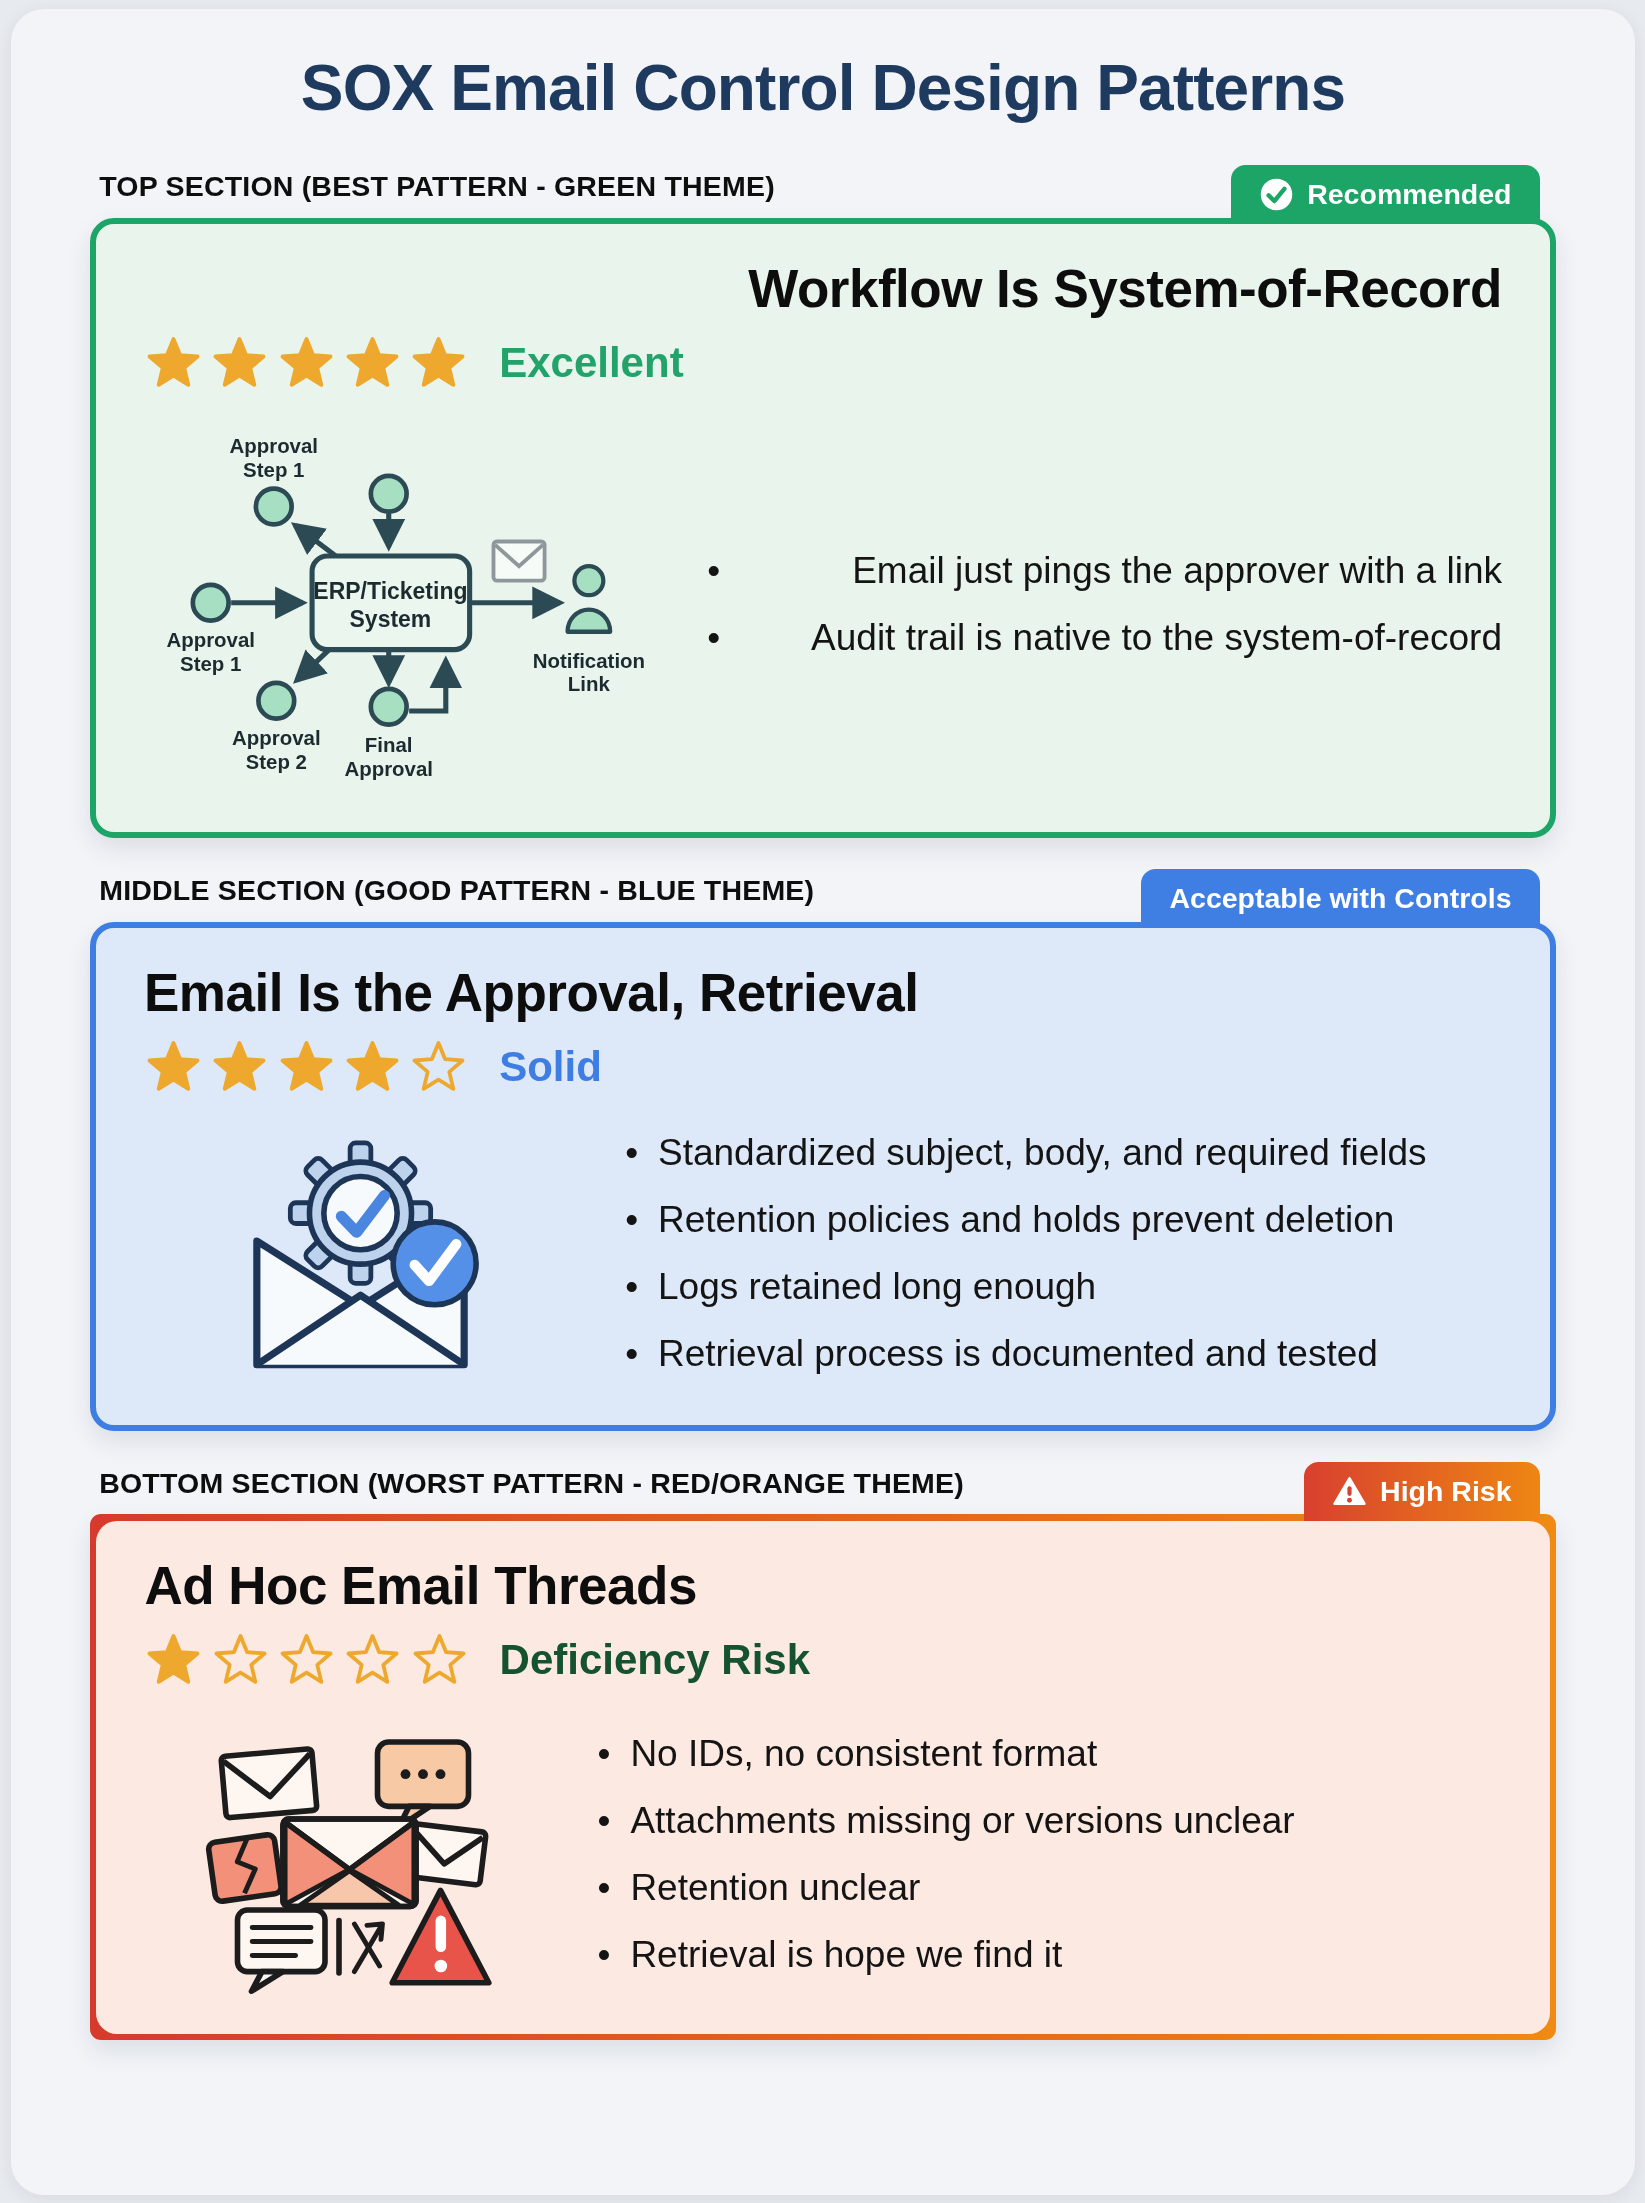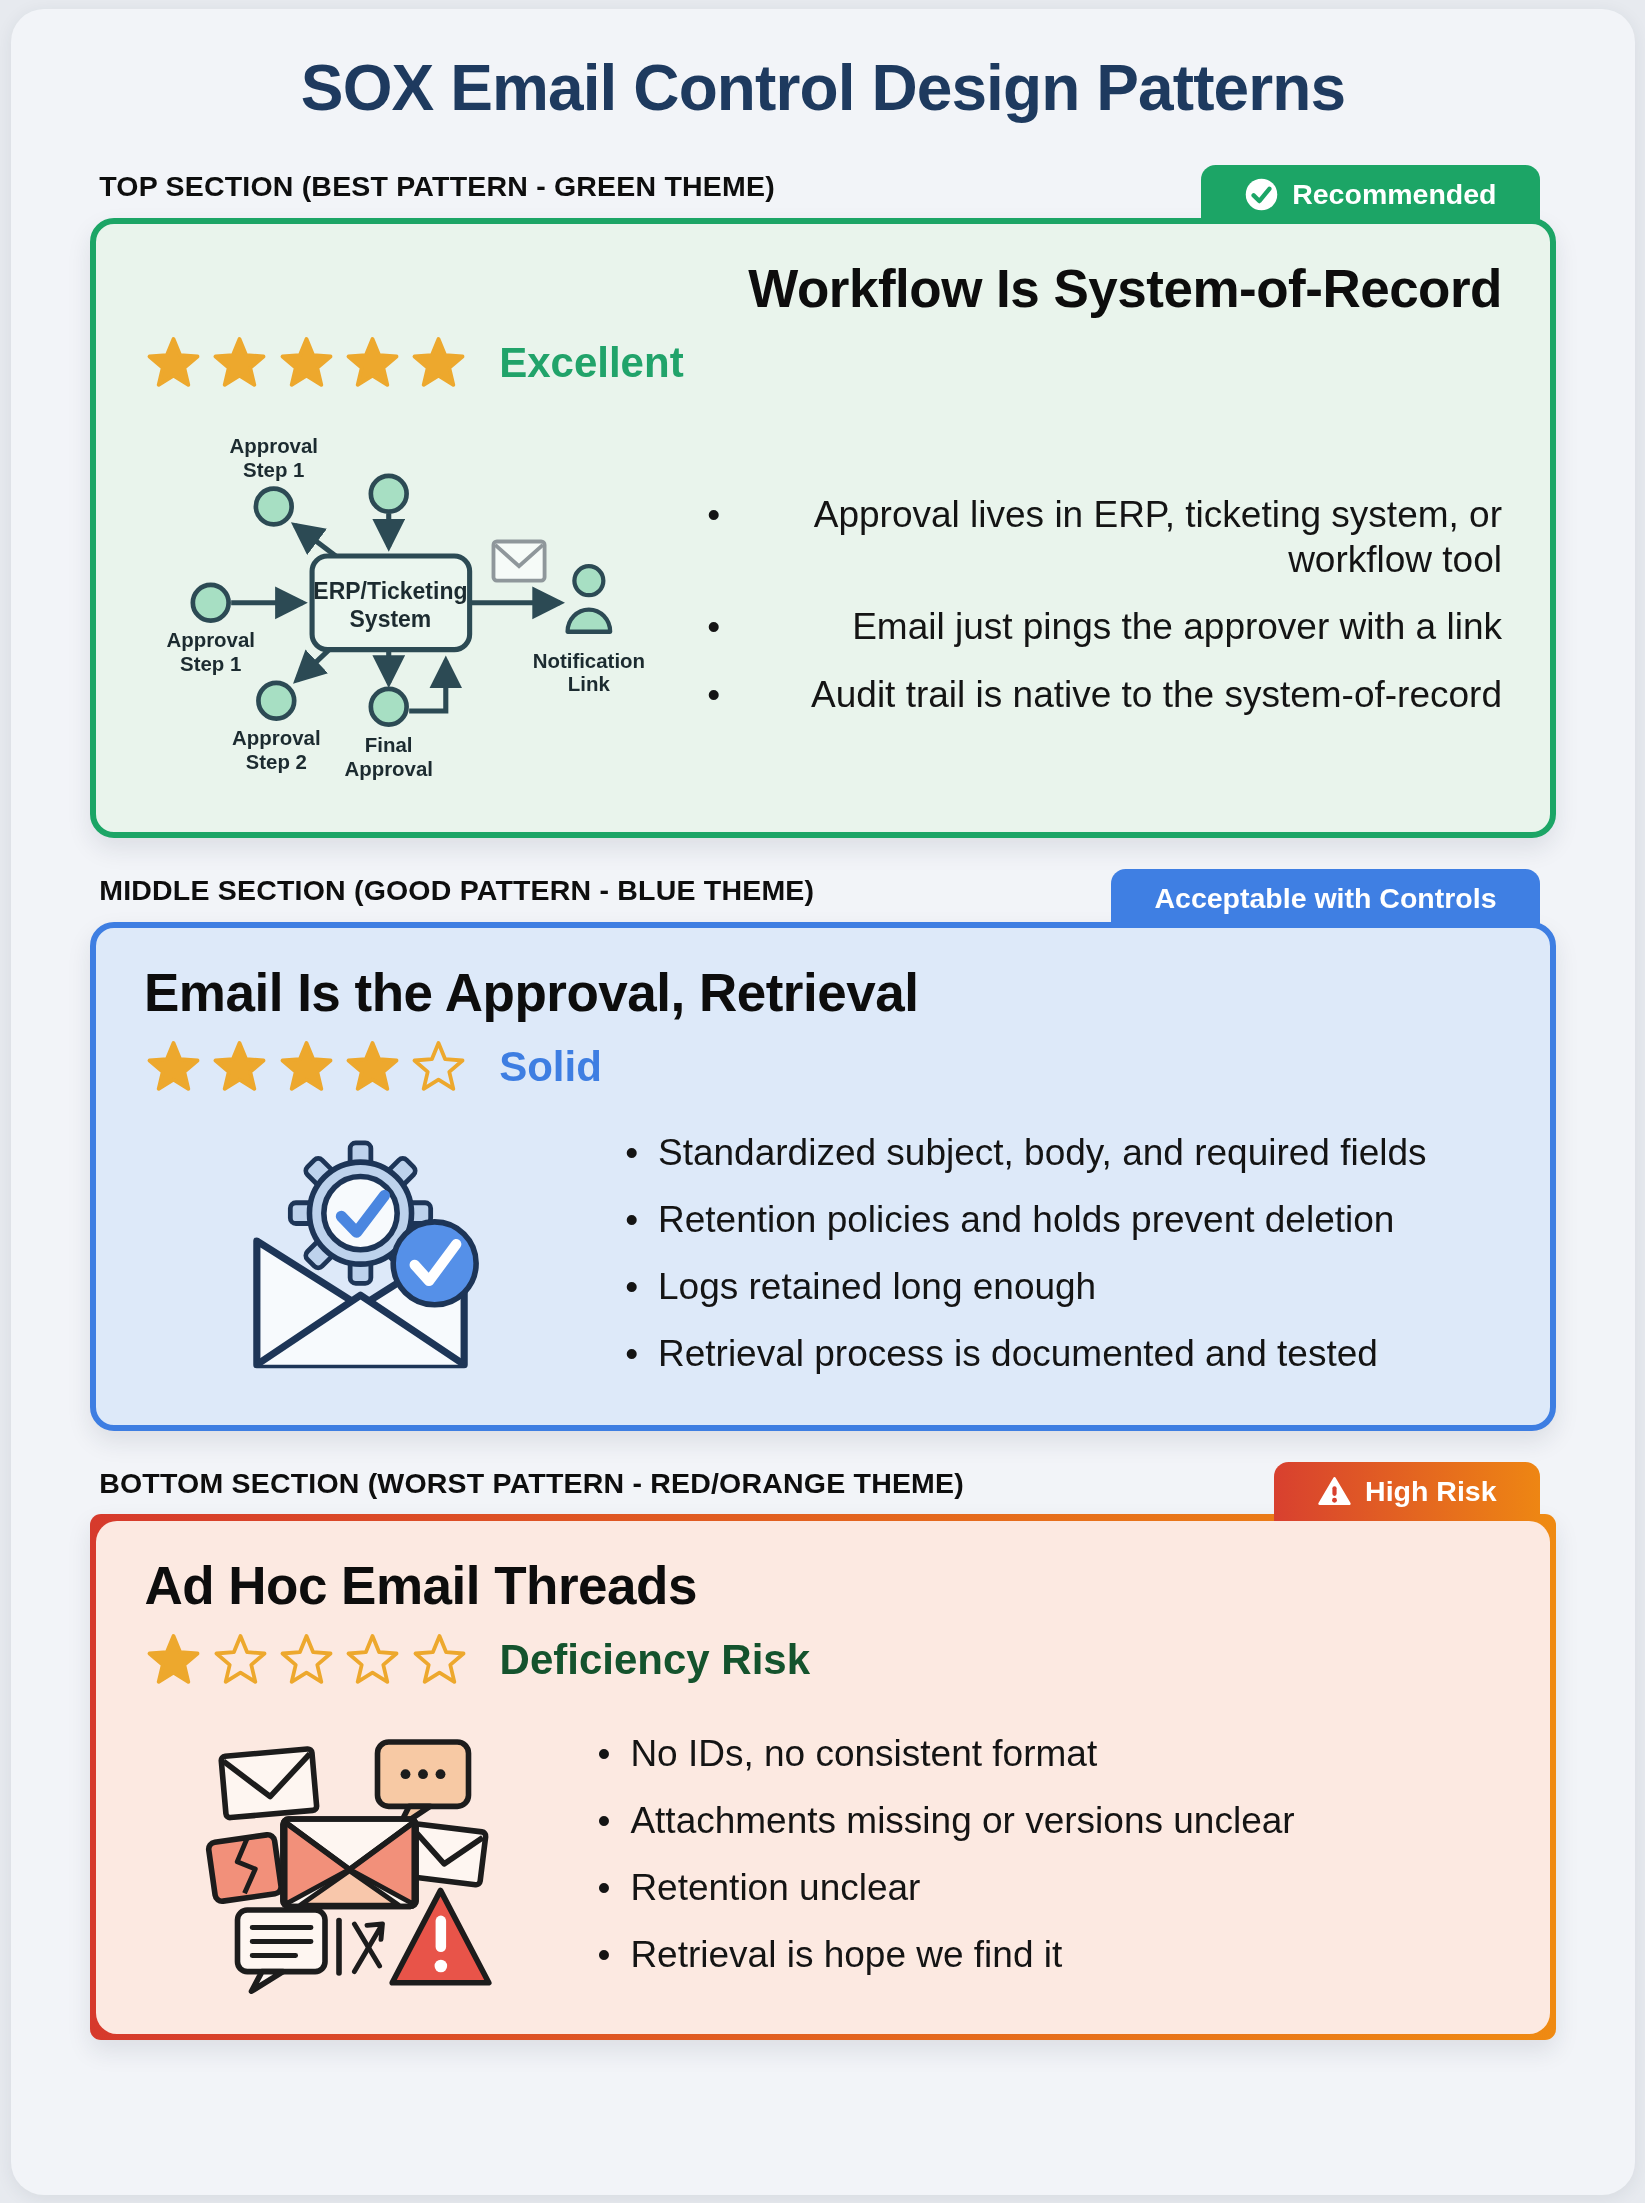--- a/index.html
+++ b/index.html
@@ -27,21 +27,21 @@
   .section-head{
     display:flex;justify-content:space-between;align-items:flex-end;
     position:relative;z-index:2;
   }
   .section-label{
     font-size:28.5px;font-weight:bold;color:#0e0e0e;
     padding:0 0 14.7px 9.2px;letter-spacing:0.2px;white-space:nowrap;
   }
   .badge{
     display:flex;align-items:center;gap:13px;
-    height:59px;padding:0 43px;margin-right:16.5px;margin-bottom:-6.4px;
+    height:59px;padding:0 28px;margin-right:16.5px;margin-bottom:-6.4px;
     border-radius:14.7px 14.7px 0 0;
     color:#ffffff;font-size:28.5px;font-weight:bold;white-space:nowrap;
   }
   .badge svg{width:35px;height:35px;flex:0 0 auto;}
   .green .badge{background:#1ca566;}
   .blue  .badge{background:#3f7fe3;}
   .red   .badge{background:linear-gradient(90deg,#d8402f,#ee8613);}
   .card{
     border-radius:24px;padding:31px 48px 40px 48px;
     box-shadow:0 11px 24px rgba(30,40,60,.10);
@@ -163,21 +163,20 @@
 
               <g>
                 <circle cx="520" cy="192" r="17" fill="#a7dfc3" stroke="#2c4a54" stroke-width="5"></circle>
                 <path d="M495 252 a25 26 0 0 1 50 0 z" fill="#a7dfc3" stroke="#2c4a54" stroke-width="5" stroke-linejoin="round"></path>
               </g>
               <text x="520" y="294" text-anchor="middle" class="diag-label">Notification</text>
               <text x="520" y="322" text-anchor="middle" class="diag-label">Link</text>
             </svg>
           </div>
           <ul class="bullets">
-            <li>Approval lives in ERP, ticketing system, or workflow tool</li>
             <li>Email just pings the approver with a link</li>
             <li>Audit trail is native to the system-of-record</li>
           </ul>
         </div>
       </div>
     </div>
 
     <div class="section blue">
       <div class="section-head">
         <div class="section-label">MIDDLE SECTION (GOOD PATTERN - BLUE THEME)</div>

